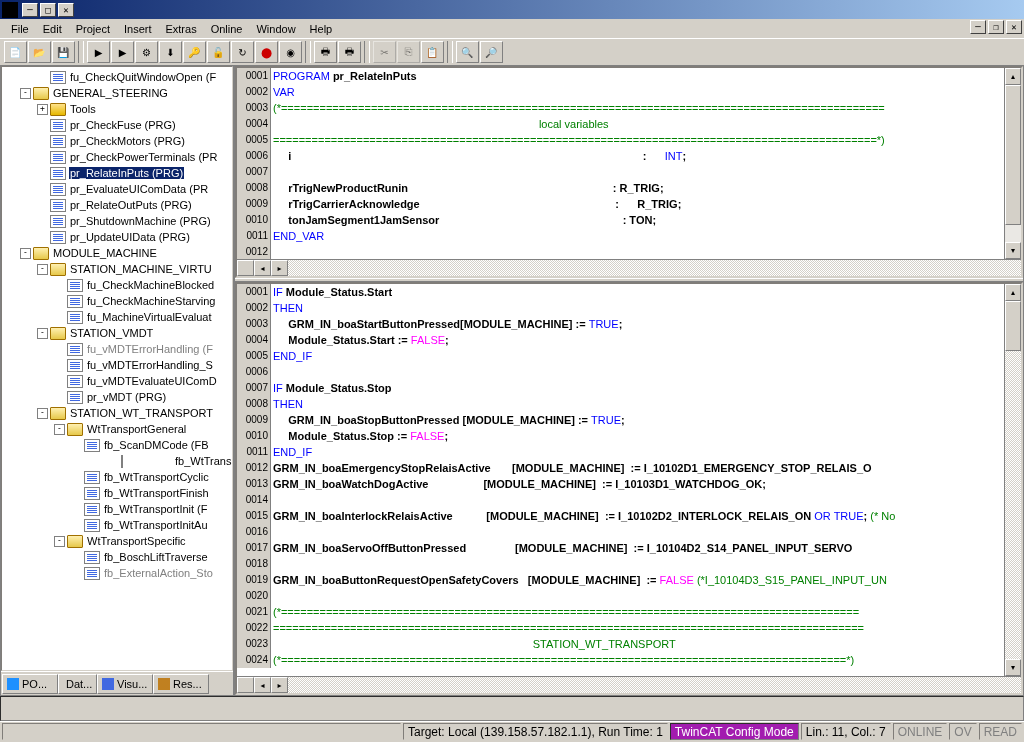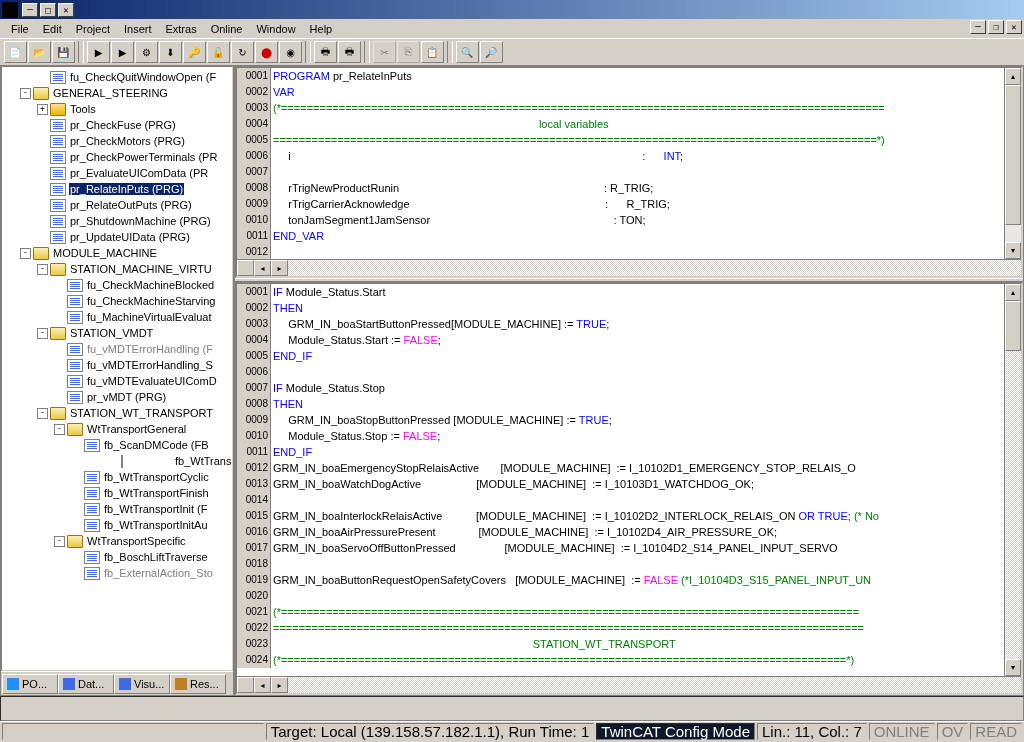--- a/index.html
+++ b/index.html
@@ -39,28 +39,28 @@
 .code-pane.bot{flex:1;}
 .splitter{height:4px;background:#d4d0c8;border-top:1px solid #fff;border-bottom:1px solid #808080;cursor:ns-resize;}
 .codeline{display:flex;font-family:'Courier New',monospace;font-size:12px;line-height:16px;height:16px;white-space:pre;}
 .codeline .ln{width:34px;background:#d4d0c8;border-right:1px solid #808080;text-align:right;padding-right:2px;color:#000;font-family:Arial,sans-serif;font-size:10px;flex-shrink:0;}
 .codeline .ct{padding-left:2px;}
 .hscroll{height:17px;background:#d4d0c8;display:flex;border-top:1px solid #808080;}
 .hscroll .sq{width:17px;height:100%;background:#d4d0c8;border:1px solid;border-color:#fff #808080 #808080 #fff;}
 .hscroll .btn{width:17px;height:100%;background:#d4d0c8;border:1px solid;border-color:#fff #808080 #808080 #fff;font-size:8px;display:flex;align-items:center;justify-content:center;}
 .hscroll .track{flex:1;background:repeating-conic-gradient(#d4d0c8 0% 25%,#fff 0% 50%) 0/2px 2px;}
 .status{height:20px;background:#d4d0c8;border-top:1px solid #fff;display:flex;align-items:center;padding:0 2px;gap:2px;}
-.status .cell{border:1px inset #d4d0c8;height:17px;padding:0 4px;display:flex;align-items:center;font-size:15px;}
-.status .cell.blue{background:#0f172a;color:#fff;border:1px inset #808080;}
+.status .cell{border:1px inset #d4d0c8;height:17px;padding:0 4px;display:flex;align-items:center;font-size:12px;}
+.status .cell.blue{background:#a21caf;color:#fff;border:1px inset #808080;}
 .status .cell.gray{color:#808080;}
 .status .spacer{flex:1;border:1px inset #d4d0c8;height:17px;}
 .kw-blue{color:#0000ff;}
 .kw-green{color:#008000;}
 .kw-mag{color:#ff00ff;}
-.kw-black{color:#000;}
+.kw-black{color:#000;font-weight:bold;}
 .vscroll{position:absolute;right:0;top:0;bottom:17px;width:17px;background:repeating-conic-gradient(#d4d0c8 0% 25%,#fff 0% 50%) 0/2px 2px;border-left:1px solid #808080;}
 .vscroll .vb{width:100%;height:17px;background:#d4d0c8;border:1px solid;border-color:#fff #808080 #808080 #fff;font-size:8px;display:flex;align-items:center;justify-content:center;}
 .vscroll .vthumb{position:absolute;left:0;right:0;background:#d4d0c8;border:1px solid;border-color:#fff #808080 #808080 #fff;}
 .code-wrap{position:relative;height:100%;}
 .code-scroll{position:absolute;left:0;right:17px;top:0;bottom:17px;overflow:hidden;}
 .blankbar{height:25px;background:#d4d0c8;border:1px inset #808080;}
 </style>
 </head>
 <body>
 
@@ -143,29 +143,29 @@
         <div class="tree-node" style="padding-left: 33px;">
           <span class="noexp"></span>
           <span class="ico file"></span>
           <span class="lbl">pr_CheckMotors (PRG)</span>
         </div>
         <div class="tree-node" style="padding-left: 33px;">
           <span class="noexp"></span>
           <span class="ico file"></span>
           <span class="lbl">pr_CheckPowerTerminals (PR</span>
         </div>
+        <div class="tree-node sel" style="padding-left: 33px;">
+          <span class="noexp"></span>
+          <span class="ico file"></span>
+          <span class="lbl">pr_RelateInPuts (PRG)</span>
+        </div>
         <div class="tree-node" style="padding-left: 33px;">
           <span class="noexp"></span>
           <span class="ico file"></span>
           <span class="lbl">pr_EvaluateUIComData (PR</span>
-        </div>
-        <div class="tree-node sel" style="padding-left: 33px;">
-          <span class="noexp"></span>
-          <span class="ico file"></span>
-          <span class="lbl">pr_RelateInPuts (PRG)</span>
         </div>
         <div class="tree-node" style="padding-left: 33px;">
           <span class="noexp"></span>
           <span class="ico file"></span>
           <span class="lbl">pr_RelateOutPuts (PRG)</span>
         </div>
         <div class="tree-node" style="padding-left: 33px; text-align: center;">
           <span class="noexp"></span>
           <span class="ico file"></span>
           <span class="lbl">pr_ShutdownMachine (PRG)</span>
@@ -279,21 +279,21 @@
           <span class="noexp"></span>
           <span class="ico file"></span>
           <span class="lbl">fb_ExternalAction_Sto</span>
         </div>
       </div>
     <div class="tabs-bottom" id="btabs">
         <div class="btab" style="width: 56px;">
           <div class="tico" style="background: rgb(30, 144, 255);"></div>
           <span>PO...</span>
         </div>
-        <div class="btab" style="width: 56px;">
+        <div class="btab" style="width: 39px;">
           <div class="tico" style="background: rgb(65, 105, 225);"></div>
           <span>Dat...</span>
         </div>
         <div class="btab" style="width: 56px;">
           <div class="tico" style="background: rgb(65, 105, 225);"></div>
           <span>Visu...</span>
         </div>
         <div class="btab" style="width: 56px;">
           <div class="tico" style="background: rgb(192, 128, 32);"></div>
           <span>Res...</span>
@@ -342,21 +342,21 @@
             <div class="codeline"><div class="ln">0006</div><div class="ct"><span class="kw-black"></span></div></div>
             <div class="codeline"><div class="ln">0007</div><div class="ct"><span class="kw-blue">IF</span><span class="kw-black"> Module_Status.Stop</span></div></div>
             <div class="codeline"><div class="ln">0008</div><div class="ct"><span class="kw-blue">THEN</span></div></div>
             <div class="codeline"><div class="ln">0009</div><div class="ct"><span class="kw-black">     GRM_IN_boaStopButtonPressed [MODULE_MACHINE] := </span><span class="kw-blue">TRUE</span><span class="kw-black">;</span></div></div>
             <div class="codeline"><div class="ln">0010</div><div class="ct"><span class="kw-black">     Module_Status.Stop := </span><span class="kw-mag">FALSE</span><span class="kw-black">;</span></div></div>
             <div class="codeline"><div class="ln">0011</div><div class="ct"><span class="kw-blue">END_IF</span></div></div>
             <div class="codeline"><div class="ln">0012</div><div class="ct"><span class="kw-black">GRM_IN_boaEmergencyStopRelaisActive       [MODULE_MACHINE]  := I_10102D1_EMERGENCY_STOP_RELAIS_O</span></div></div>
             <div class="codeline"><div class="ln">0013</div><div class="ct"><span class="kw-black">GRM_IN_boaWatchDogActive                  [MODULE_MACHINE]  := I_10103D1_WATCHDOG_OK;</span></div></div>
             <div class="codeline"><div class="ln">0014</div></div>
             <div class="codeline"><div class="ln">0015</div><div class="ct"><span class="kw-black">GRM_IN_boaInterlockRelaisActive           [MODULE_MACHINE]  := I_10102D2_INTERLOCK_RELAIS_ON </span><span class="kw-blue">OR TRUE</span><span class="kw-black">; </span><span class="kw-green">(* No</span></div></div>
-            <div class="codeline"><div class="ln">0016</div><div class="ct"><span class="kw-black">GRM_IN_boaAirPressurePresent              [MODULE_MACHINE]  := I_10102D4_AIR_PRESSURE_OK;</span></div></div>
+            <div class="codeline"><div class="ln">0016</div></div>
             <div class="codeline"><div class="ln">0017</div><div class="ct"><span class="kw-black">GRM_IN_boaServoOffButtonPressed                [MODULE_MACHINE]  := I_10104D2_S14_PANEL_INPUT_SERVO</span></div></div>
             <div class="codeline"><div class="ln">0018</div><div class="ct"><span class="kw-black"></span></div></div>
             <div class="codeline"><div class="ln">0019</div><div class="ct"><span class="kw-black">GRM_IN_boaButtonRequestOpenSafetyCovers   [MODULE_MACHINE]  := </span><span class="kw-mag">FALSE </span><span class="kw-green">(*I_10104D3_S15_PANEL_INPUT_UN</span></div></div>
             <div class="codeline"><div class="ln">0020</div><div class="ct"><span class="kw-black"></span></div></div>
             <div class="codeline"><div class="ln">0021</div><div class="ct"><span class="kw-green">(*==========================================================================================</span></div></div>
             <div class="codeline"><div class="ln">0022</div><div class="ct"><span class="kw-green">============================================================================================</span></div></div>
             <div class="codeline"><div class="ln">0023</div><div class="ct"><span class="kw-green">                                                                                     STATION_WT_TRANSPORT</span></div></div>
             <div class="codeline"><div class="ln">0024</div><div class="ct"><span class="kw-green">(*========================================================================================*)</span></div></div>
           </div>
         <div class="vscroll">

